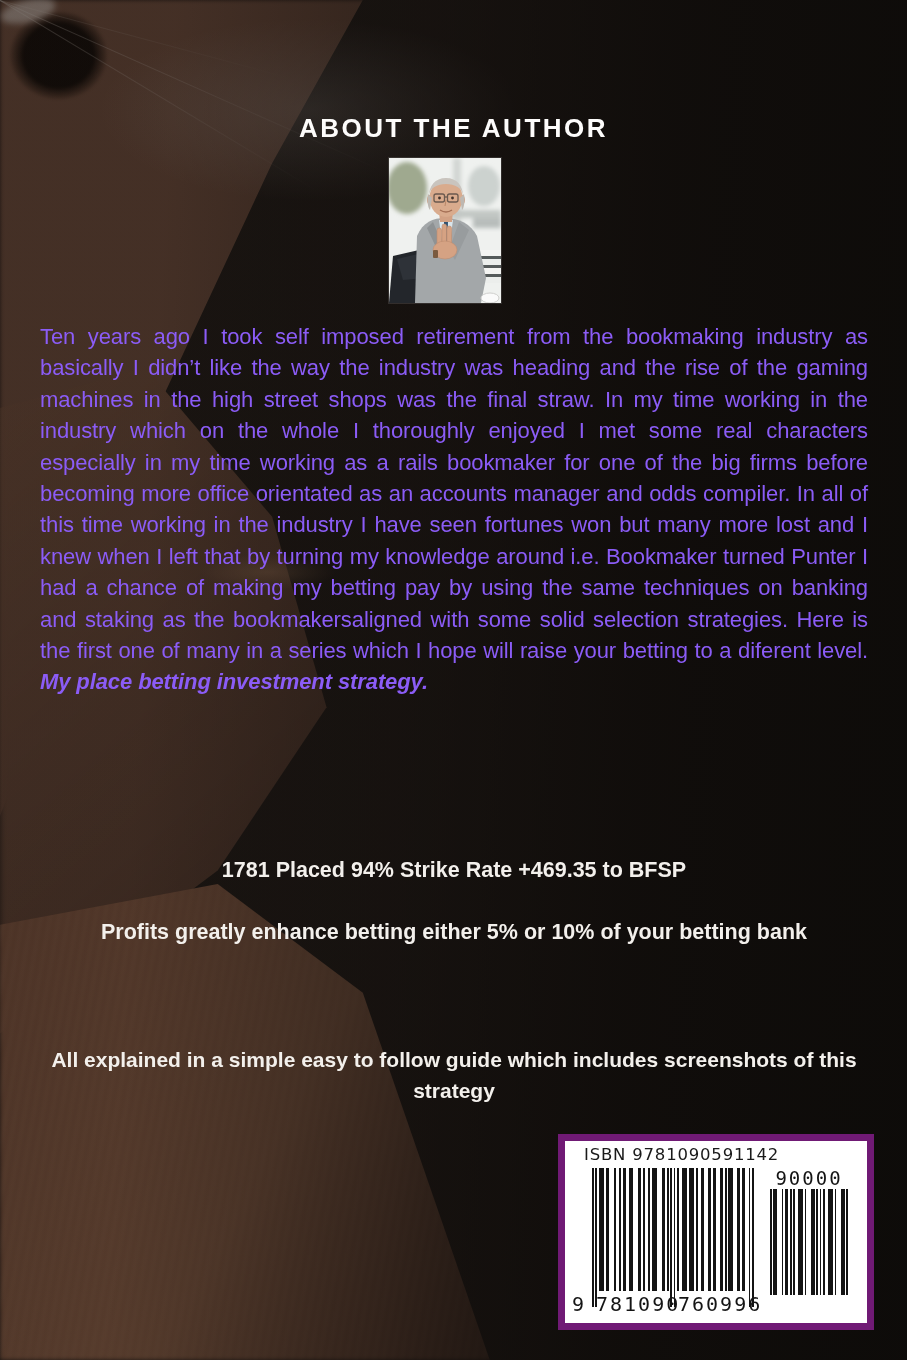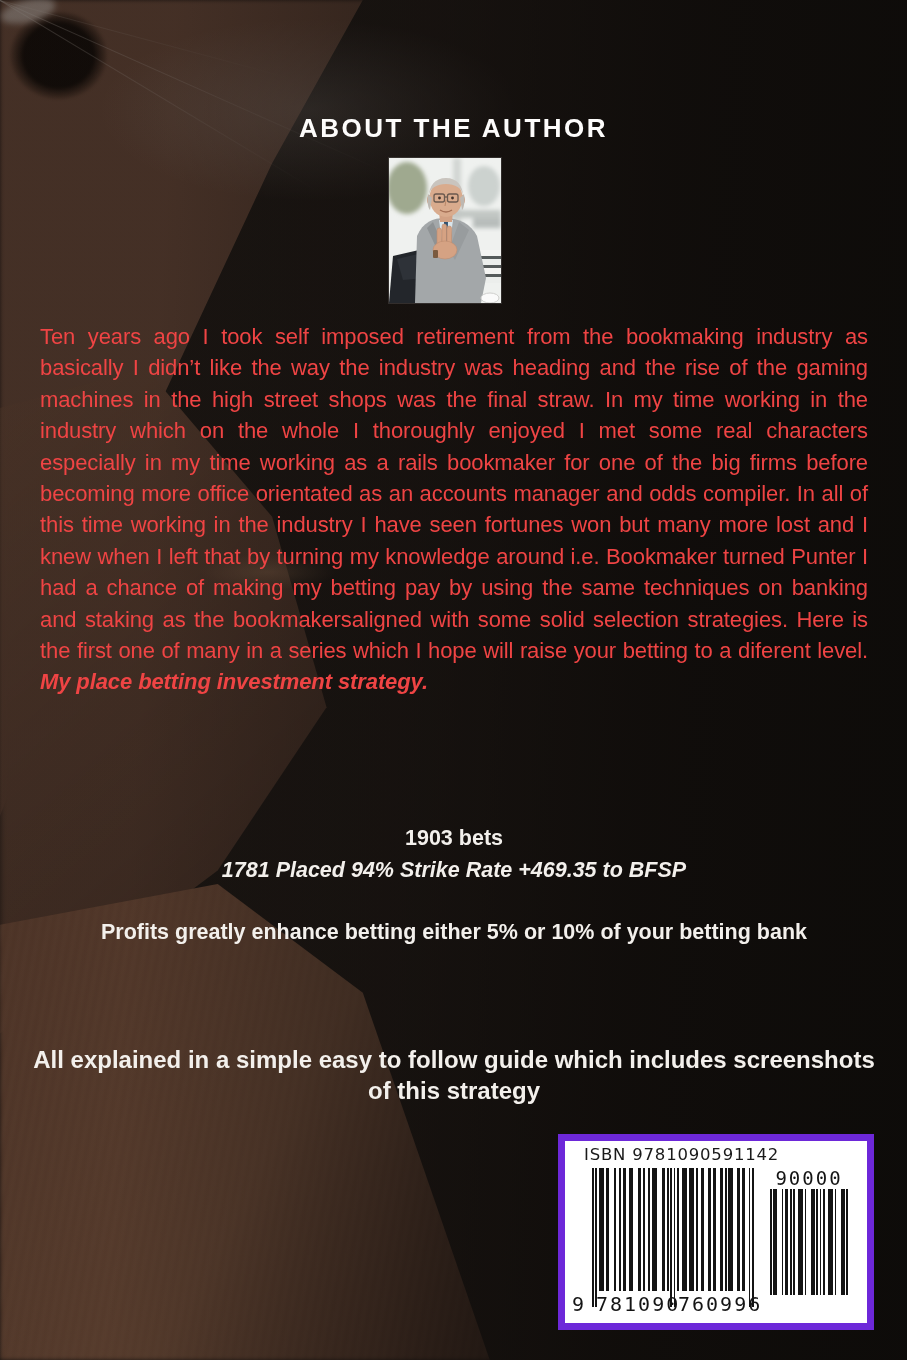--- a/index.html
+++ b/index.html
@@ -36,32 +36,32 @@
   .w2{left:330px;top:700px;width:370px;transform:rotate(31deg);}
   .w3{left:255px;top:690px;width:300px;transform:rotate(15deg);opacity:.6;}
   .shade{background:
       linear-gradient(93deg, rgba(18,14,12,.18) 18%, rgba(18,14,12,.52) 46%, rgba(15,12,10,.88) 70%, rgba(13,11,9,.97) 100%),
       linear-gradient(rgba(14,11,9,.30), rgba(14,11,9,.30));}
 
   
   .heading{position:absolute;top:113px;left:0;width:100%;margin:0;text-align:center;
     color:#fdfcfb;font-size:26px;font-weight:700;letter-spacing:2.5px;}
   .photo{position:absolute;left:389px;top:158px;width:112px;height:145px;box-shadow:0 0 0 1px rgba(255,255,255,.12);}
-  .bio{position:absolute;left:40px;top:321px;width:828px;margin:0;color:#ef4444;
+  .bio{position:absolute;left:40px;top:321px;width:828px;margin:0;color:#8b5cf6;
     font-size:22px;line-height:31.4px;text-align:justify;letter-spacing:-.1px;}
   .bio em{font-weight:700;font-style:italic;}
   .results{position:absolute;left:40px;top:762px;width:828px;color:#f3f0ec;
     font-size:21.5px;font-weight:700;white-space:nowrap;}
   .stat{position:absolute;left:40px;width:828px;text-align:center;color:#f3f0ec;
     font-size:21.5px;font-weight:700;}
-  #stat-bets{top:826px;} #stat-strike{top:858px;font-style:italic;} #stat-profits{top:920px;} #stat-winning{top:984px;}
-  #stat-explained{top:1044px;left:20px;width:868px;font-size:24px;line-height:31px;}
+  #stat-bets{top:826px;} #stat-strike{top:858px;} #stat-profits{top:920px;} #stat-winning{top:984px;}
+  #stat-explained{top:1044px;left:20px;width:868px;font-size:21px;line-height:31px;}
 
   
-  .barcode-frame{position:absolute;left:558px;top:1134px;width:316px;height:196px;background:#6d28d9;}
+  .barcode-frame{position:absolute;left:558px;top:1134px;width:316px;height:196px;background:#701a75;}
   .barcode-inner{position:absolute;inset:7px;background:#fff;}
   .isbn{position:absolute;left:19px;top:4px;color:#1a1a1a;font-size:16.5px;letter-spacing:.8px;
     font-family:"DejaVu Sans",sans-serif;}
   .ean-main{position:absolute;left:27px;top:27px;width:163px;height:150px;}
   .bars{display:flex;align-items:flex-start;}
   .digit{position:absolute;top:124px;color:#141414;font-family:"DejaVu Sans Mono","Liberation Mono",monospace;
     font-size:20px;line-height:24px;}
   .digit-lead{left:-20px;}
   .digit-g1{left:4px;width:76px;text-align:center;letter-spacing:2px;}
   .digit-g2{left:86px;width:76px;text-align:center;letter-spacing:2px;}
@@ -142,21 +142,20 @@
         <rect x="58" y="68" width="4.6" height="20" rx="2.3"></rect>
         <ellipse cx="56" cy="92" rx="12" ry="9"></ellipse>
       </g>
       <rect x="44" y="92" width="5" height="8" rx="1" fill="#7a5a3f"></rect>
       <ellipse cx="101" cy="140" rx="9" ry="5" fill="#fafafa" stroke="#cfcfcd"></ellipse>
     </svg>
   </div>
 
   <p class="bio"><span>Ten years ago I took self imposed retirement from the bookmaking industry as basically I didn’t like the way the industry was heading and the rise of the gaming machines in the high street shops was the final straw. In my time working in the industry which on the whole I thoroughly enjoyed I met some real characters especially in my time working as a rails bookmaker for one of the big firms before becoming more office orientated as an accounts manager and odds compiler. In all of this time working in the industry I have seen fortunes won but many more lost and I knew when I left that by turning my knowledge around i.e. Bookmaker turned Punter I had a chance of making my betting pay by using the same techniques on banking and staking as the bookmakersaligned with some solid selection strategies. Here is the first one of many in a series which I hope will raise your betting to a diferent level.</span> <em>My place betting investment strategy.</em></p>
 
-  <div class="stat" id="stat-bets">1903 bets</div>
   <div class="stat" id="stat-strike">1781 Placed 94% Strike Rate +469.35 to BFSP</div>
   <div class="stat" id="stat-profits">Profits greatly enhance betting either 5% or 10% of your betting bank</div>
   <div class="stat" id="stat-explained">All explained in a simple easy to follow guide which includes screenshots of this strategy</div>
 
   <div class="barcode-frame">
     <div class="barcode-inner">
       <div class="isbn">ISBN 9781090591142</div>
       <div class="ean-main">
         <div class="bars" id="main-bars">
             <span style="display: block; flex: 0 0 1.71579px; height: 139px; background: rgb(20, 20, 20);"></span>

